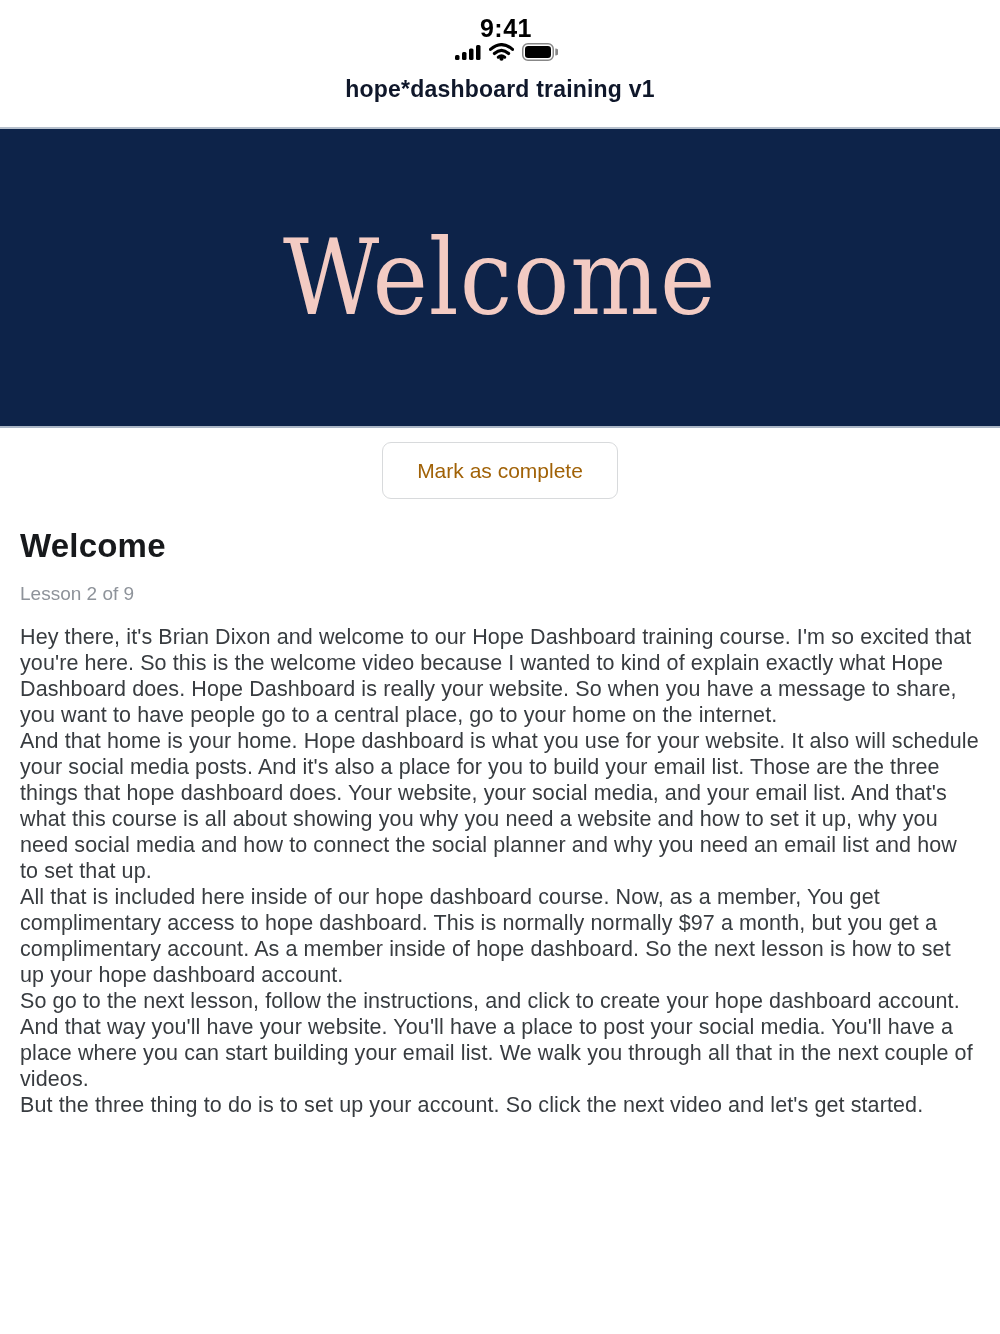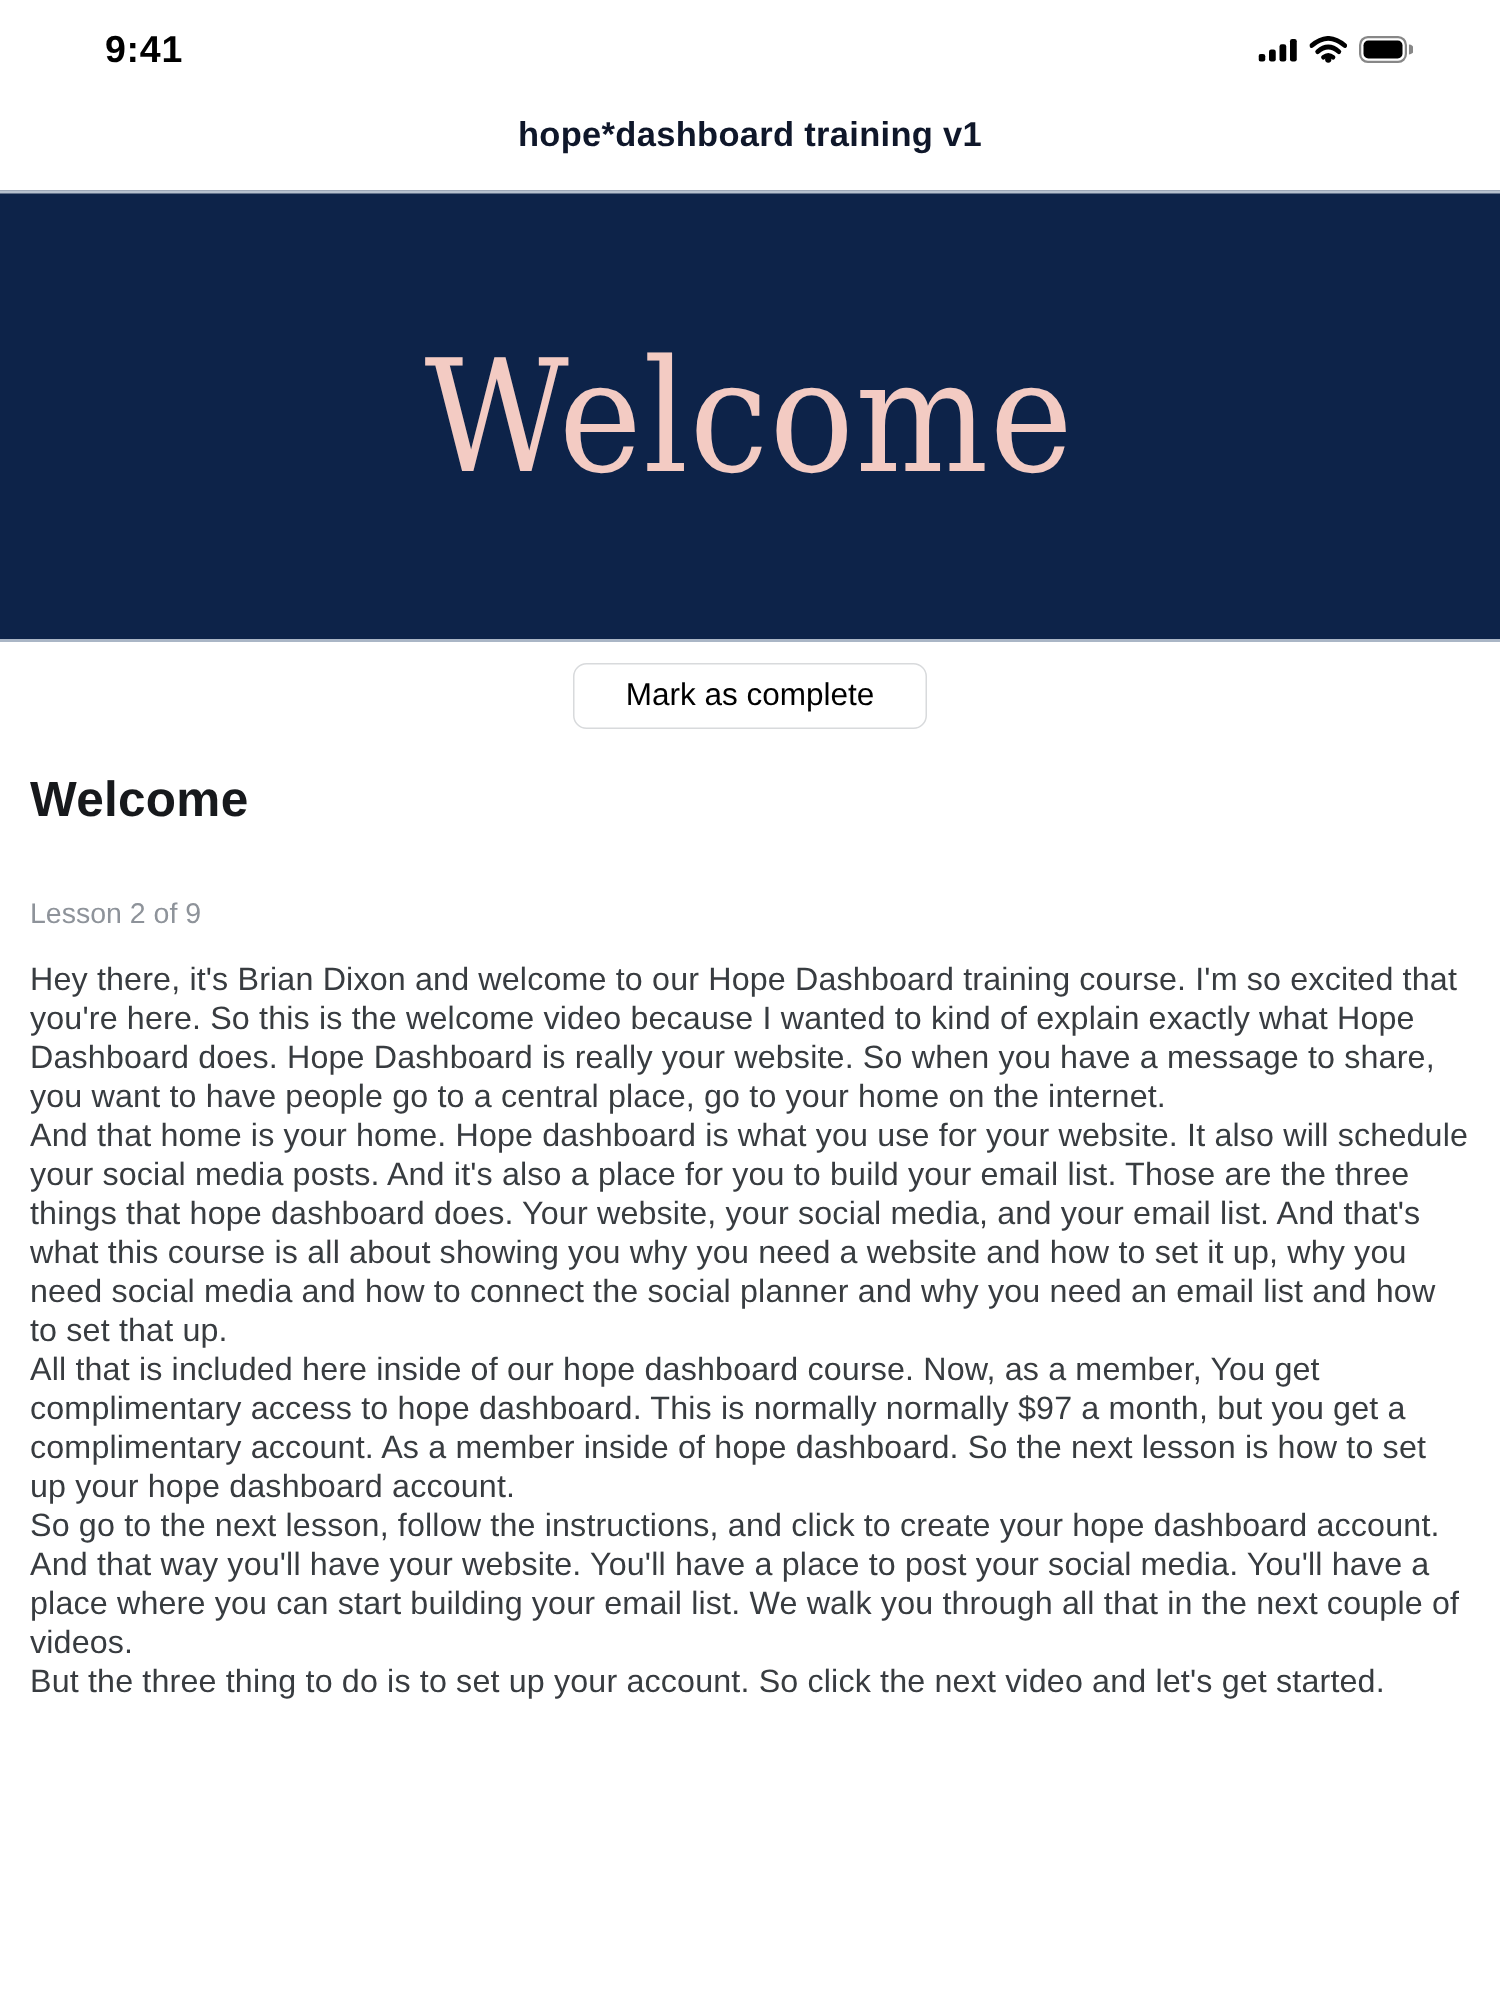--- a/index.html
+++ b/index.html
@@ -6,20 +6,21 @@
   html,body { background:#ffffff; }
   .page {
     width:1000px; height:1334px; margin:0 auto; background:#ffffff;
     font-family:"Liberation Sans", sans-serif; color:#17191c; overflow:hidden;
     position:relative;
   }
   
   .status-bar {
     height:52px; display:flex; align-items:center; justify-content:space-between;
     padding:14px 58px 0 70px;
+    flex-direction:column;
   }
   .status-time { font-size:25px; font-weight:700; letter-spacing:.5px; color:#000; }
   .status-icons { display:flex; align-items:center; gap:8px; }
   .status-icons svg { display:block; }
   
   .app-header {
     height:75px; display:flex; align-items:center; justify-content:center;
   }
   .app-title { font-size:23px; font-weight:700; color:#0f172a; letter-spacing:.2px; }
   
@@ -29,30 +30,30 @@
     display:flex; align-items:center; justify-content:center;
   }
   .hero-title {
     font-family:"DejaVu Serif", serif; font-weight:400;
     font-size:104px; color:#f3cbc3; line-height:1;
     transform:scaleX(.9); letter-spacing:1px;
   }
   
   .complete-row { display:flex; justify-content:center; margin-top:14px; }
   .complete-btn {
-    height:44px; min-width:236px; padding:0 32px;
+    height:57px; min-width:236px; padding:0 32px;
     background:#ffffff; border:1px solid #d8dadc; border-radius:9px;
     font-family:"Liberation Sans", sans-serif;
-    font-size:21px; font-weight:500; color:#000000; cursor:pointer;
+    font-size:21px; font-weight:500; color:#a16207; cursor:pointer;
     display:flex; align-items:center; justify-content:center;
   }
   
   .content { padding:0 20px; }
   .lesson-title { font-size:33px; font-weight:700; color:#17191c; margin-top:28px; letter-spacing:.2px; }
-  .lesson-meta { font-size:19px; color:#8e939a; margin-top:47px; }
+  .lesson-meta { font-size:19px; color:#8e939a; margin-top:18px; }
   .lesson-body { margin-top:19px; }
   .lesson-body p {
     font-size:21.5px; line-height:26px; color:#383c40; letter-spacing:.1px;
   }
 </style>
 </head>
 <body>
 
 <div class="page">
 

